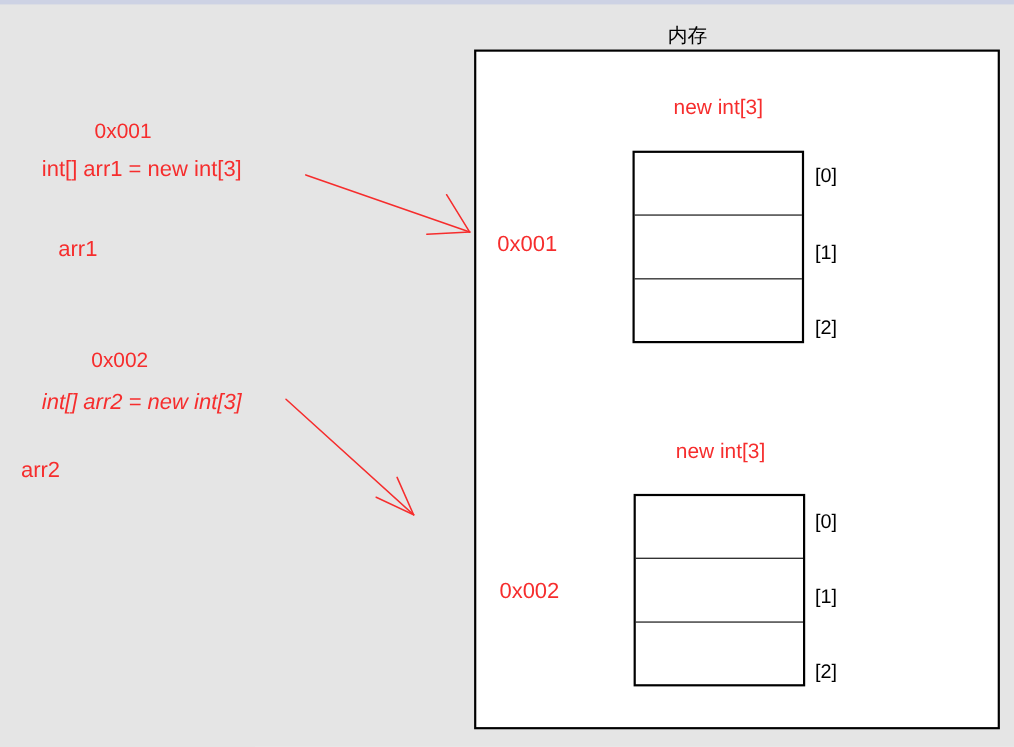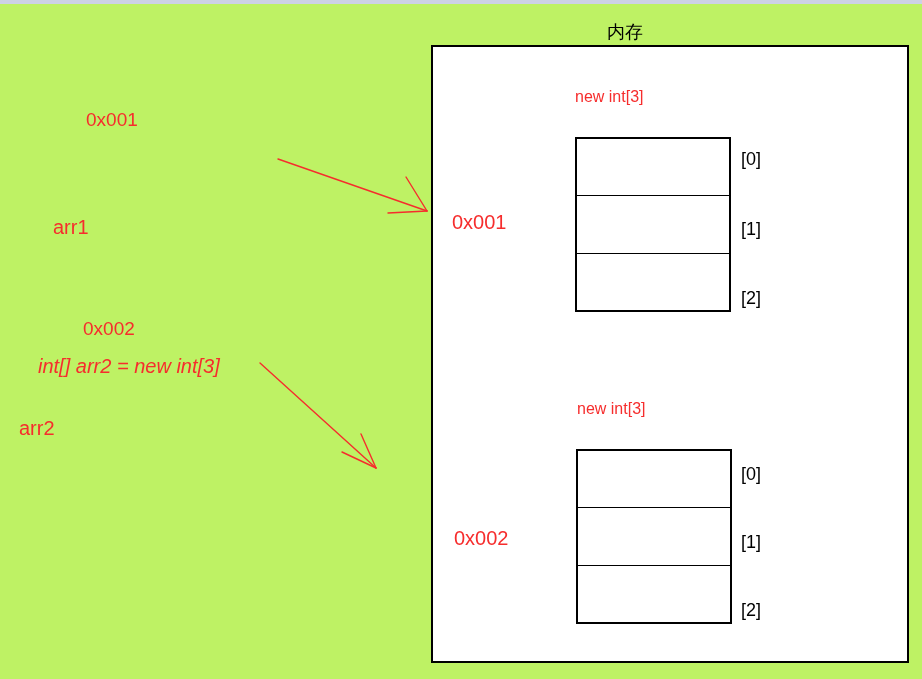--- a/index.html
+++ b/index.html
@@ -4,21 +4,21 @@
 <style>
   html, body {
     margin: 0;
     padding: 0;
     background: #ffffff;
   }
   .canvas {
     position: relative;
     width: 922px;
     height: 679px;
-    background: #bef264;
+    background: #e5e5e5;
     font-family: "Liberation Sans", sans-serif;
     overflow: hidden;
   }
   .top-strip {
     position: absolute;
     top: 0; left: 0;
     width: 100%; height: 4px;
     background: #cdd2e4;
   }
   .red { color: #f62d2d; }
@@ -35,22 +35,22 @@
     left: 431px; top: 45px;
     width: 478px; height: 618px;
     border: 2px solid #000;
     box-sizing: border-box;
     background: #ffffff;
   }
 
   .new-label {
     position: absolute;
     width: 156px;
-    text-align: left;
-    font-size: 16px;
+    text-align: center;
+    font-size: 19px;
     white-space: nowrap;
   }
   .new-label-1 { left: 575px; top: 88px; }
   .new-label-2 { left: 577px; top: 400px; }
 
   .array-box {
     position: absolute;
     width: 156px;
     border: 2px solid #000;
     box-sizing: border-box;
@@ -132,20 +132,21 @@
     <div class="array-cell"></div>
     <div class="array-cell"></div>
     <div class="array-cell"></div>
   </div>
   <div class="idx-label idx-2-0">[0]</div>
   <div class="idx-label idx-2-1">[1]</div>
   <div class="idx-label idx-2-2">[2]</div>
   <div class="addr-label addr-2 red">0x002</div>
 
   <div class="stack-text st-addr1 red">0x001</div>
+  <div class="stack-text st-decl1 red">int[] arr1 = new int[3]</div>
   <div class="stack-text st-var1 red">arr1</div>
   <div class="stack-text st-addr2 red">0x002</div>
   <div class="stack-text st-decl2 red">int[] arr2 = new int[3]</div>
   <div class="stack-text st-var2 red">arr2</div>
 
   <svg class="arrow-layer" viewBox="0 0 922 679" xmlns="http://www.w3.org/2000/svg">
     <g stroke="#f62d2d" stroke-width="1.4" fill="none" stroke-linecap="round">
       <line x1="278" y1="159" x2="427" y2="211"></line>
       <line x1="406" y1="177" x2="427" y2="211"></line>
       <line x1="388" y1="213" x2="427" y2="211"></line>

